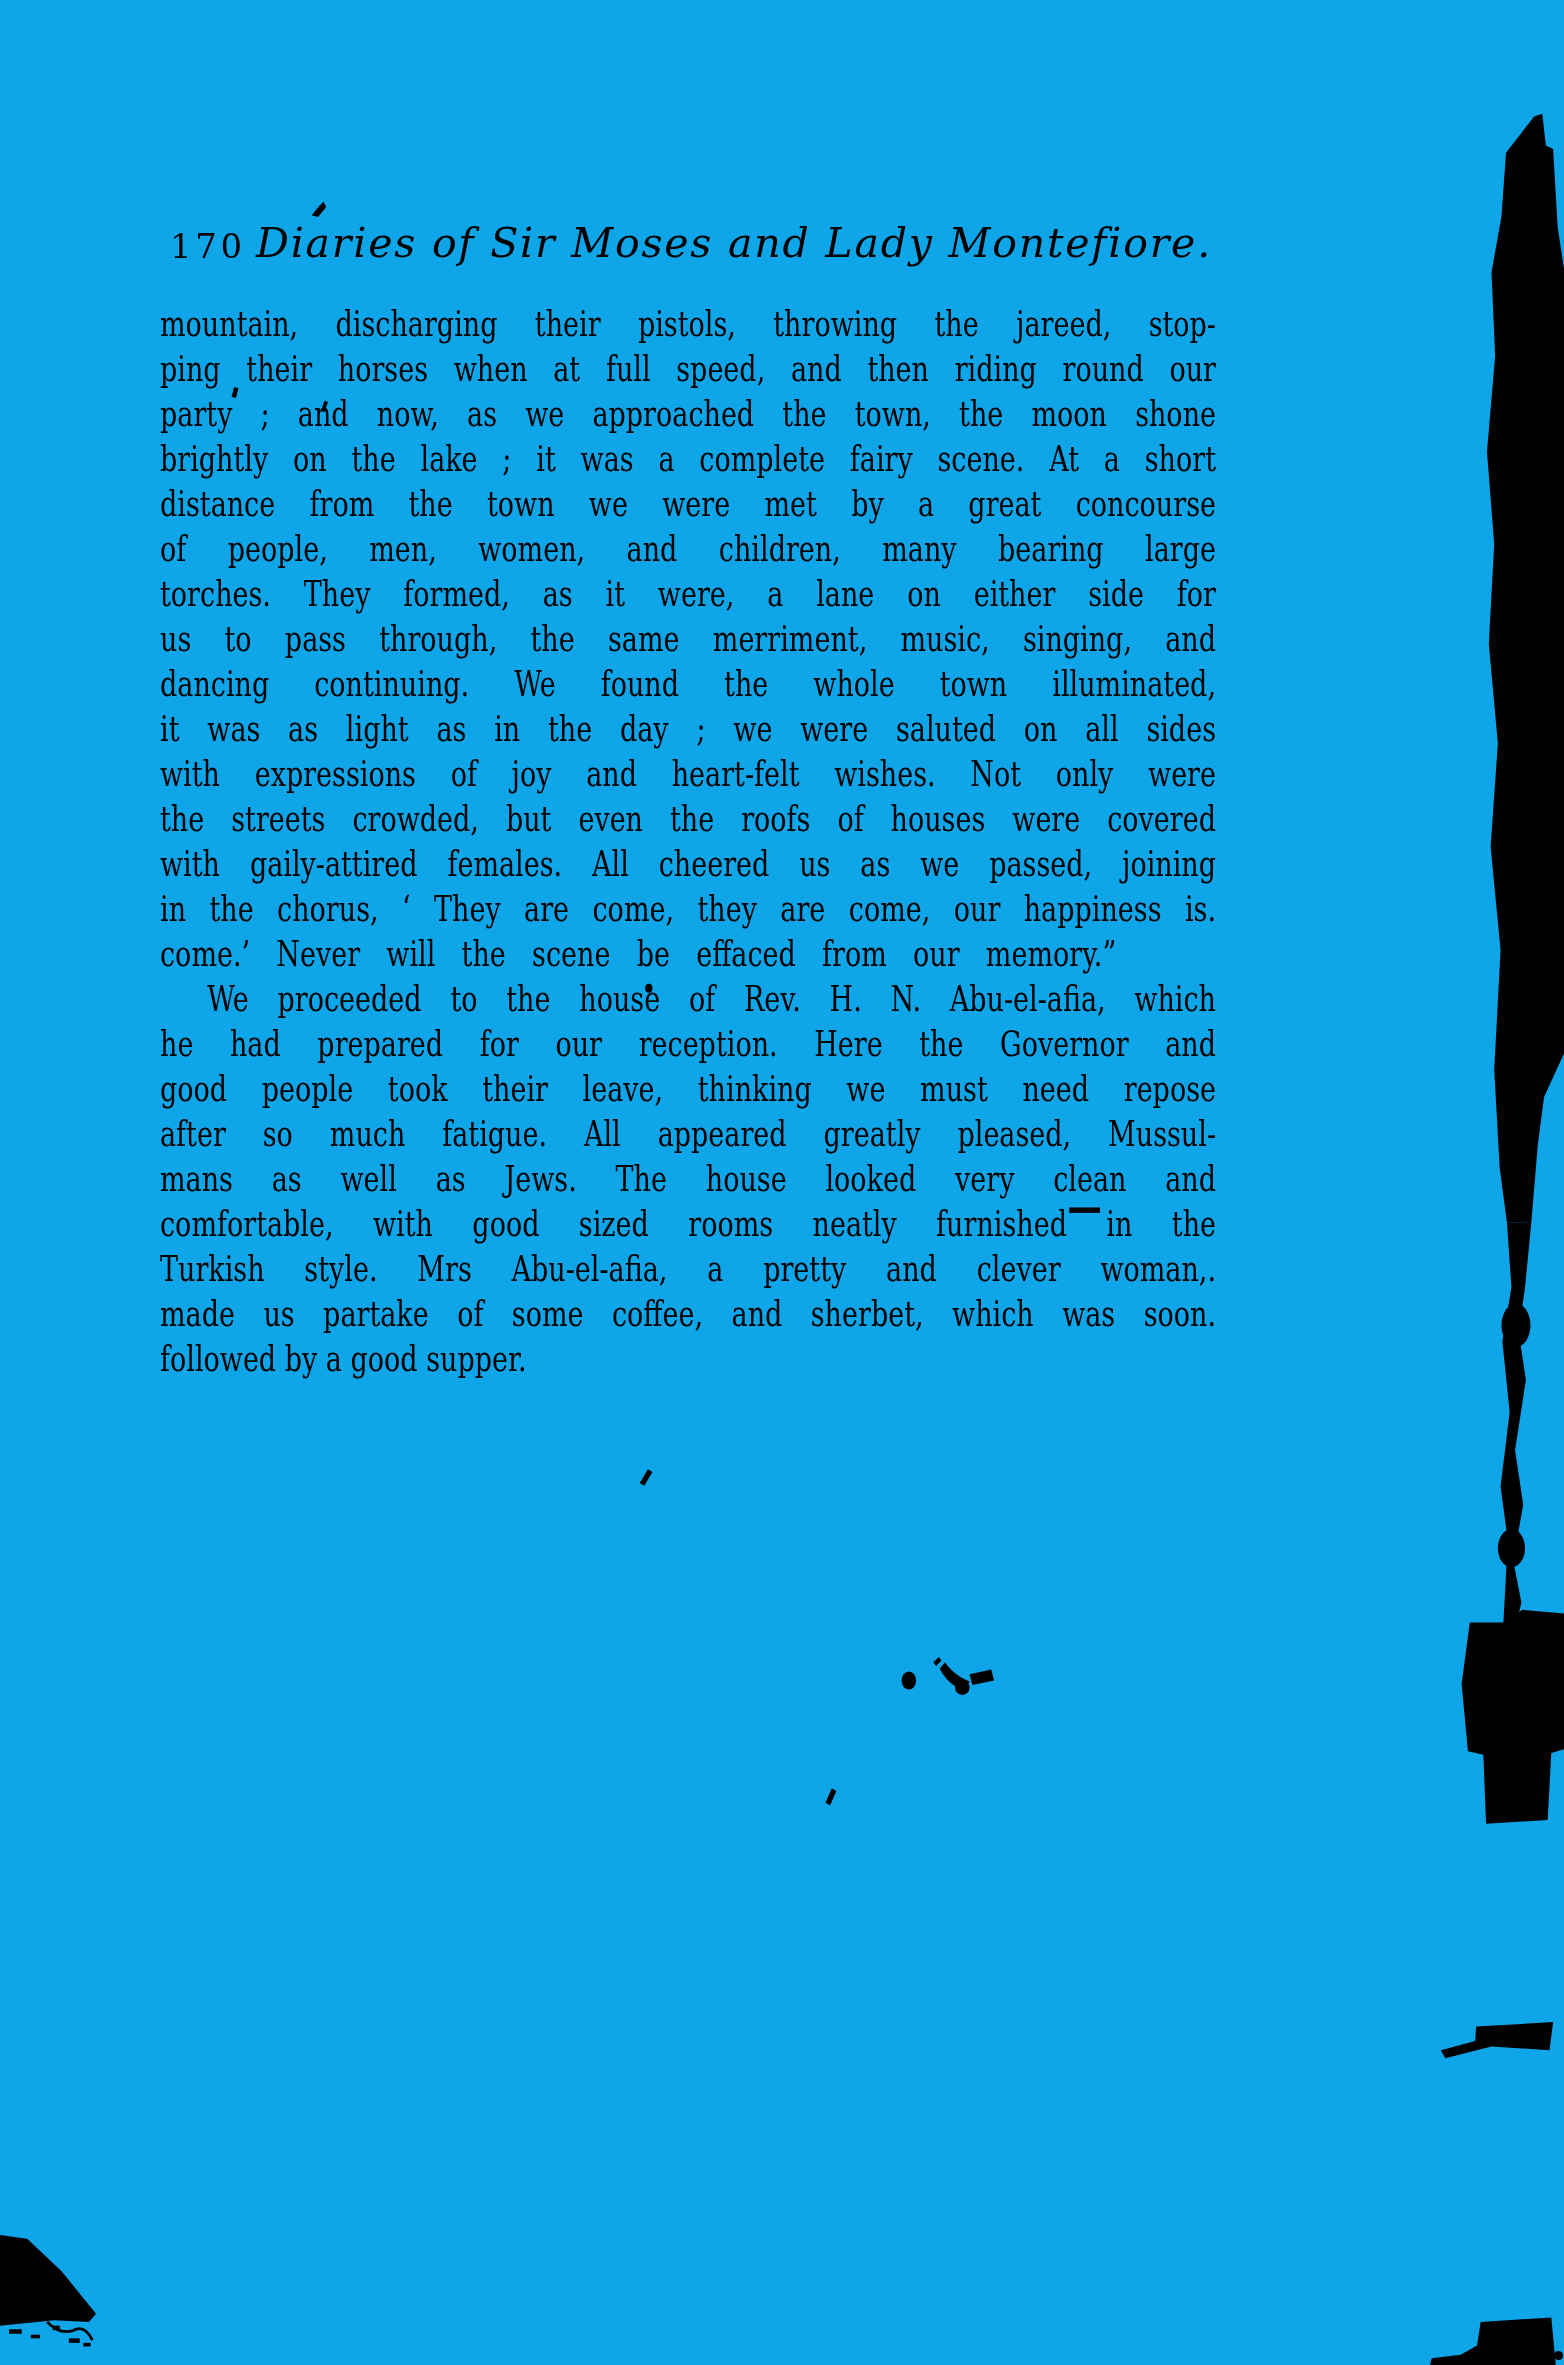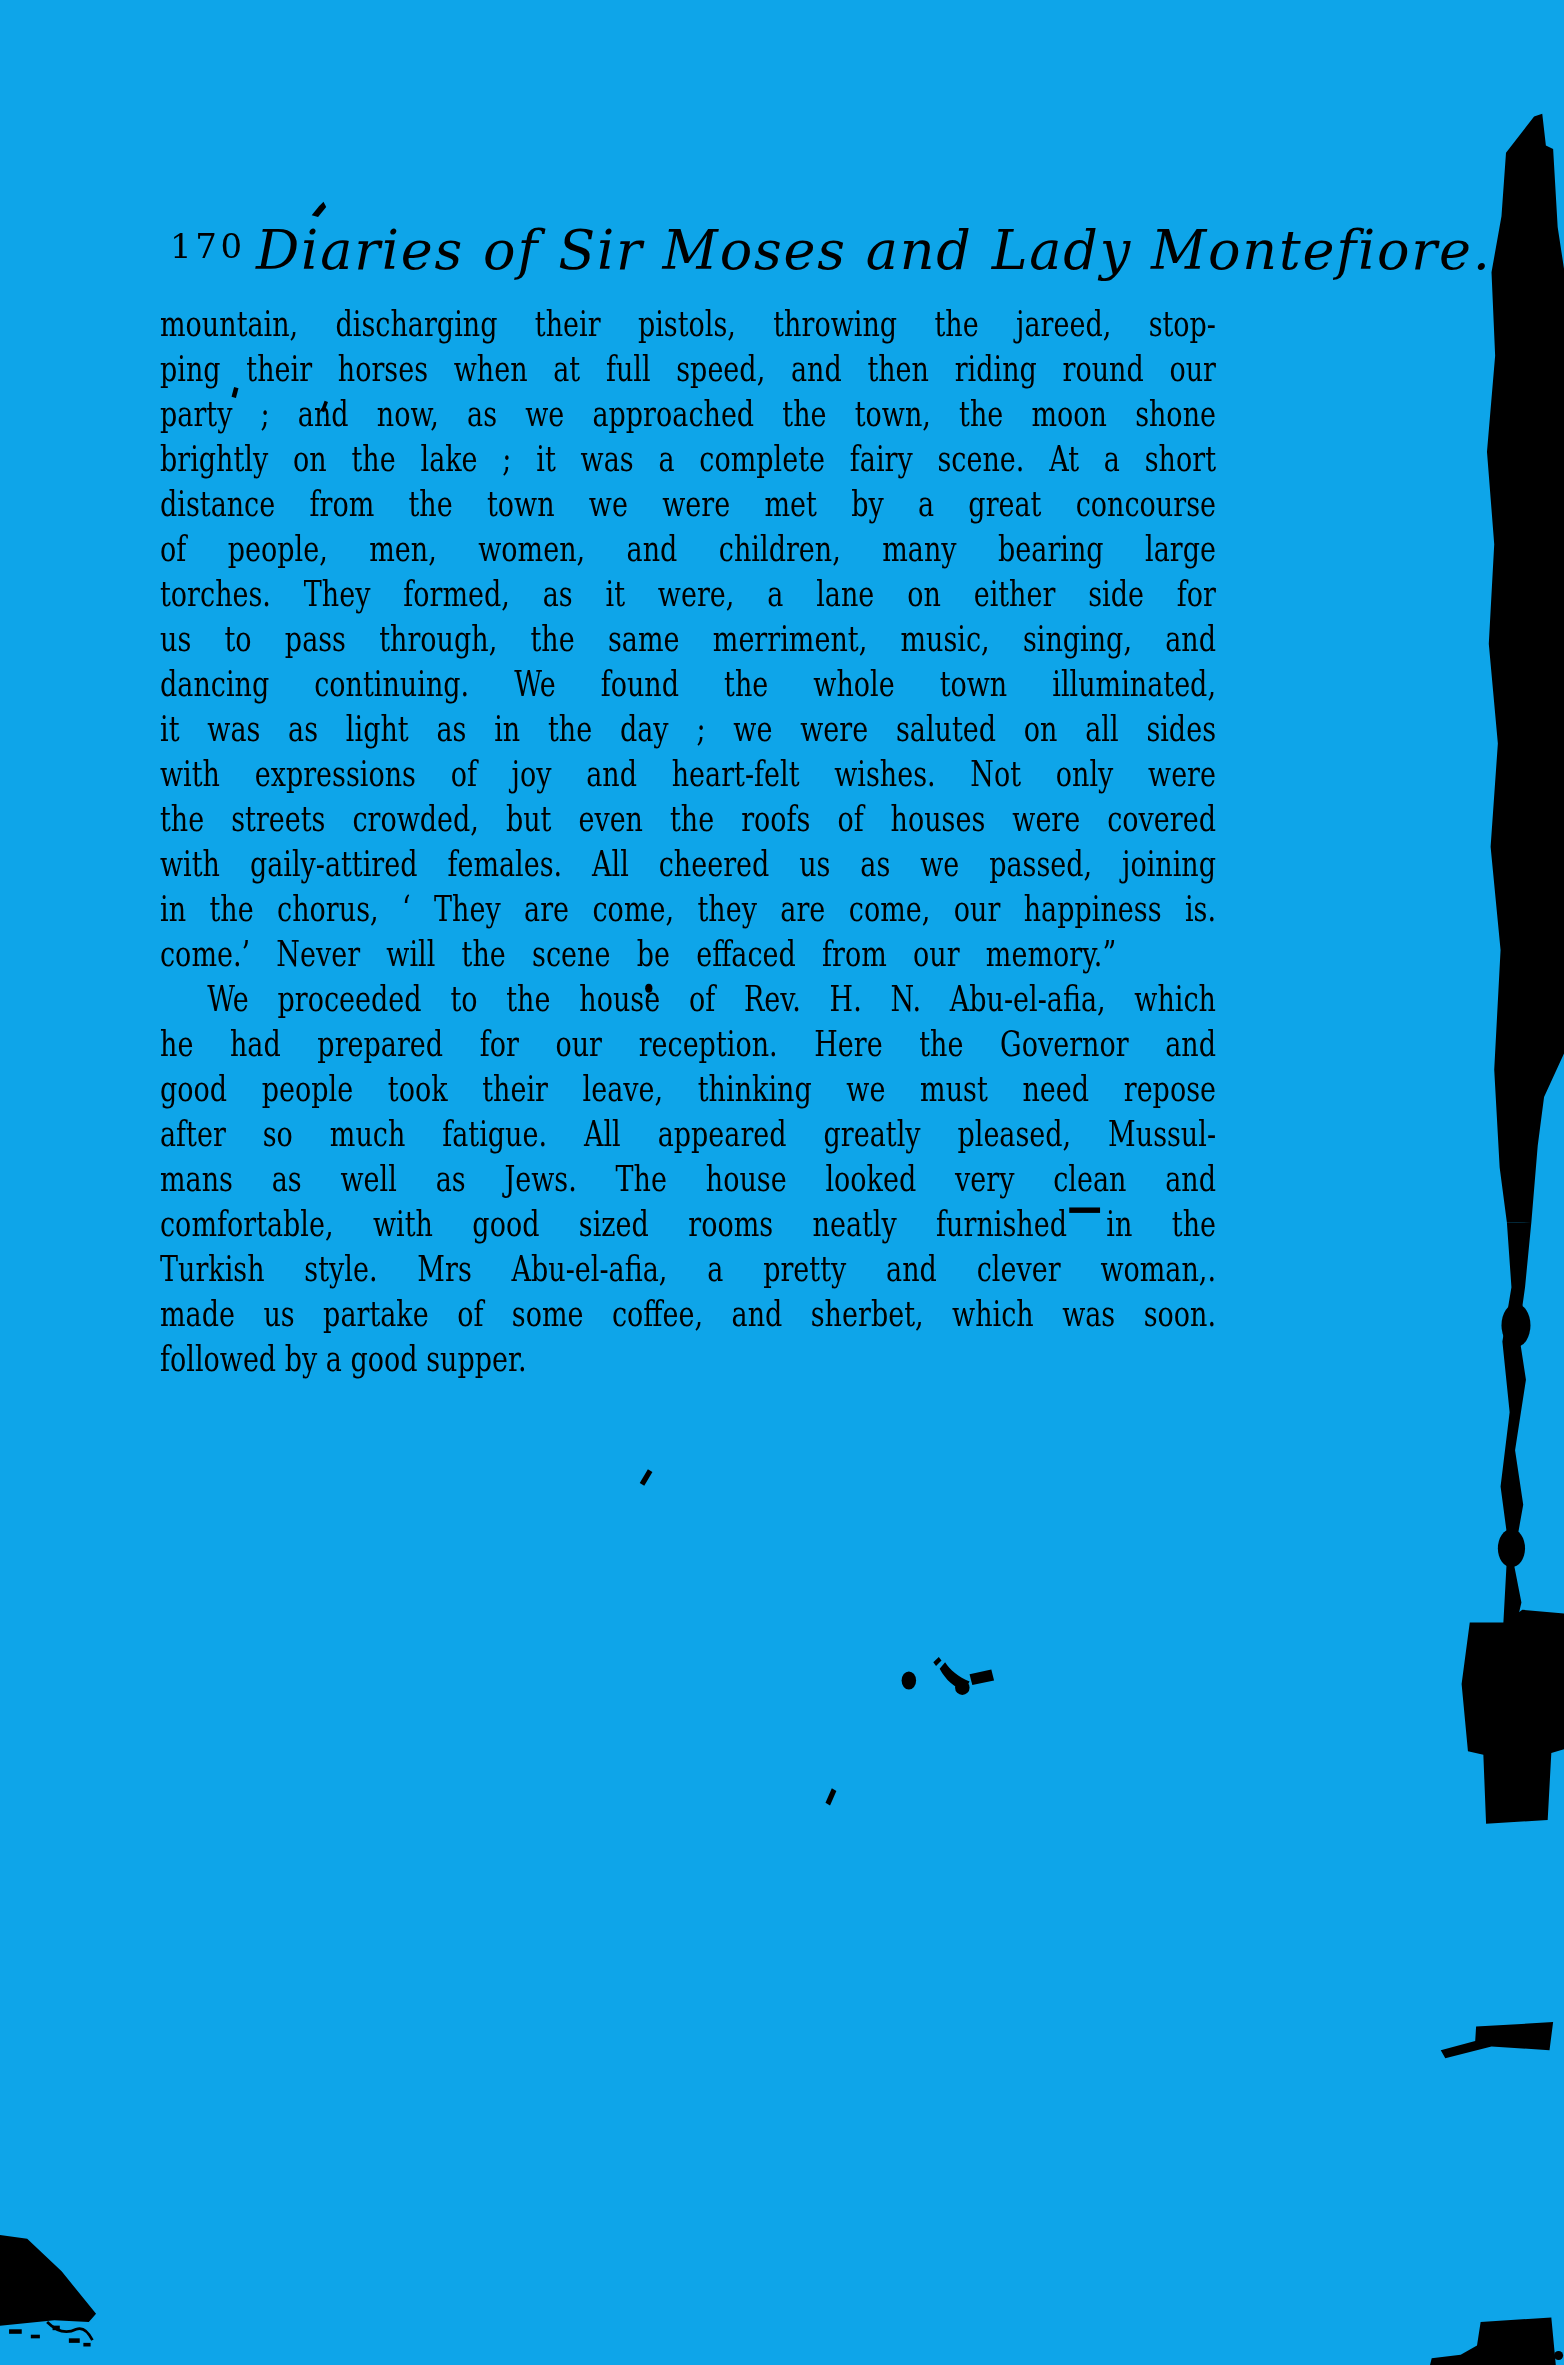--- a/index.html
+++ b/index.html
@@ -13,21 +13,21 @@
     overflow: hidden;
     margin: 0 auto;
   }
   .header { position: absolute; top: 219px; left: 0; width: 1564px; height: 63px; }
   .page-number {
     position: absolute; left: 170px; top: 7.3px;
     font-size: 34px; letter-spacing: 3.6px;
   }
   .header-title {
     position: absolute; left: 256px; top: 0;
-    font-size: 54px; font-style: italic; letter-spacing: 1.8px;
+    font-size: 41px; font-style: italic; letter-spacing: 1.8px;
     white-space: nowrap;
   }
   .textblock { position: absolute; left: 160px; top: 301px; width: 1056px; }
   .line {
     width: 1408px;
     transform: scaleX(0.75);
     transform-origin: 0 0;
     font-size: 36px;
     line-height: 45px;
     height: 45px;

